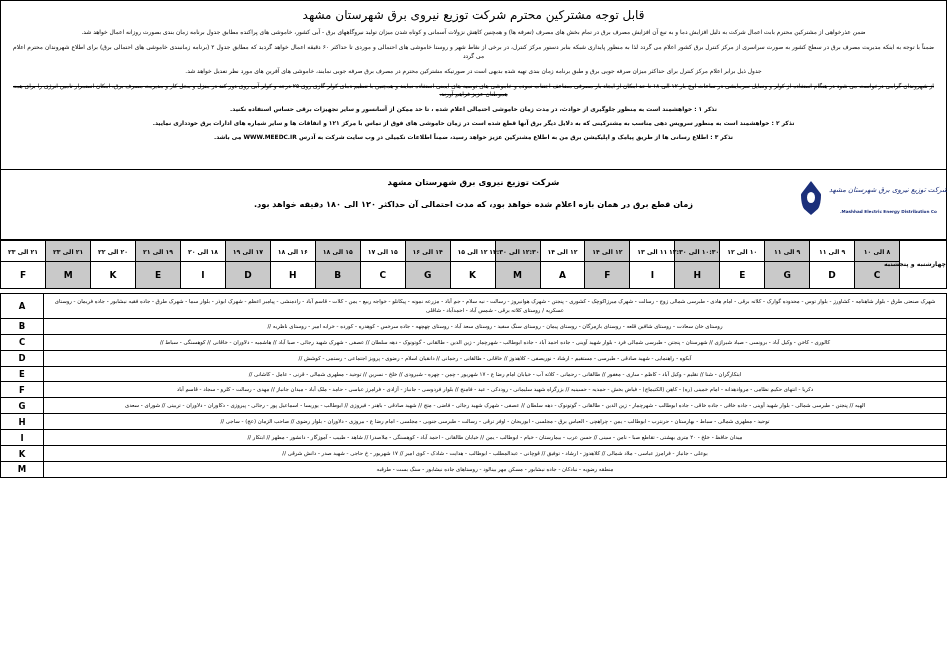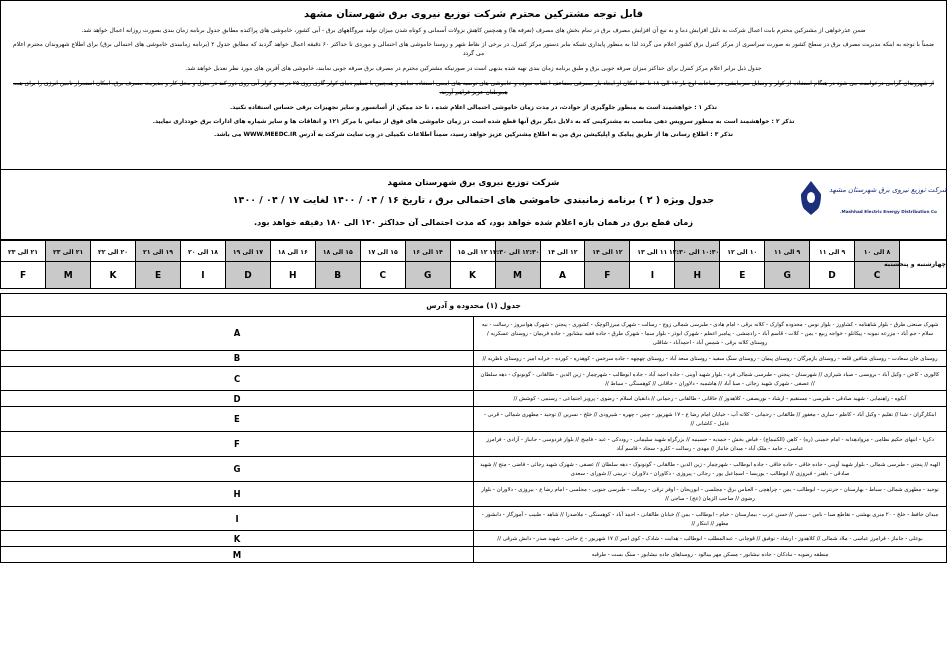--- a/index.html
+++ b/index.html
@@ -21,22 +21,22 @@
   .notice-panel {
     box-sizing: border-box;
     width: 947px;
     height: 170px;
     border: 1px solid #000;
     padding: 4px 10px 2px 10px;
     overflow: hidden;
   }
   .notice-title {
     text-align: center;
-    font-size: 10px;
-    font-weight: bold;
+    font-size: 12px;
+    font-weight: normal;
     line-height: 1.35;
     margin: 2px 0 5px 0;
   }
   .notice-line {
     text-align: justify;
     text-align-last: center;
     font-size: 5.9px;
     line-height: 1.5;
     margin: 0 0 6px 0;
     padding: 0 2px;
@@ -220,21 +220,20 @@
       <span class="drop"></span>
         <span class="hole"></span>
     </span>
     <span class="logo-text">
       <span class="logo-fa">شرکت توزیع نیروی برق شهرستان مشهد</span><br>
       <span class="logo-en">Mashhad Electric Energy Distribution Co.</span>
     </span>
   </div>
   <div class="header-titles">
     <div class="t1">شرکت توزیع نیروی برق شهرستان مشهد</div>
-    <div class="t2">جدول ویژه ( ۲ ) برنامه زمانبندی خاموشی های احتمالی برق ، تاریخ ۱۶ / ۰۴ / ۱۴۰۰ لغایت ۱۷ / ۰۴ / ۱۴۰۰</div>
     <div class="t3">زمان قطع برق در همان بازه اعلام شده خواهد بود، که مدت احتمالی آن حداکثر ۱۲۰ الی ۱۸۰ دقیقه خواهد بود.</div>
   </div>
 </div>
 
 <table class="sched">
   <tbody>
     <tr class="times" id="time-row">
         <td class="daycell" rowspan="2">چهارشنبه و پنجشنبه</td>
         <td class="shaded">۸ الی ۱۰</td>
         <td class="">۹ الی ۱۱</td>
@@ -277,23 +276,20 @@
         <td class="shaded">E</td>
         <td class="">K</td>
         <td class="shaded">M</td>
         <td class="">F</td>
       </tr>
   </tbody>
 </table>
 
 <table class="addr">
   <tbody id="addr-body">
-    <tr>
-      <td class="caption" colspan="2">جدول (۱) محدوده و آدرس</td>
-    </tr>
   <tr>
         <td class="body">شهرک صنعتی طرق - بلوار شاهنامه - کشاورز - بلوار توس - محدوده گوارک - کلاته برقی - امام هادی - طبرسی شمالی زوج - رسالت - شهرک میرزاکوچک - کشوری - پنجتن - شهرک هوانیروز - رسالت - نیه سلام - جم آباد - مزرعه نمونه - پیکانلو - خواجه ربیع - یمن - کلات - قاسم آباد - رادمنشی - پیامبر اعظم - شهرک ابوذر - بلوار سما - شهرک طرق - جاده فقیه نیشابور - جاده فریمان - روستای عسکریه / روستای کلاته برقی - شمس آباد - احمدآباد - شاقلی</td>
         <td class="letter">A</td>
       </tr>
       <tr>
         <td class="body">روستای خان سعادت - روستای شافین قلعه - روستای بازمرگان - روستای پیمان - روستای سنگ سفید - روستای سعد آباد - روستای چهچهه - جاده سرخس - کوهدره - کورده - خرابه امیر - روستای ناظریه //</td>
         <td class="letter">B</td>
       </tr>
       <tr>
         <td class="body">کالوری - کاخن - وکیل آباد - برونسی - صیاد شیرازی // شهرستان - پنجتن - طبرسی شمالی فرد - بلوار شهید آوینی - جاده احمد آباد - جاده ابوطالب - شهرچمار - زین الدین - طالقانی - گوتونوک - دهه سلطان // عصفی - شهرک شهید رجائی - صبا آباد // هاشمیه - دلاوران - خاقانی // کوهسنگی - سباط //</td>

